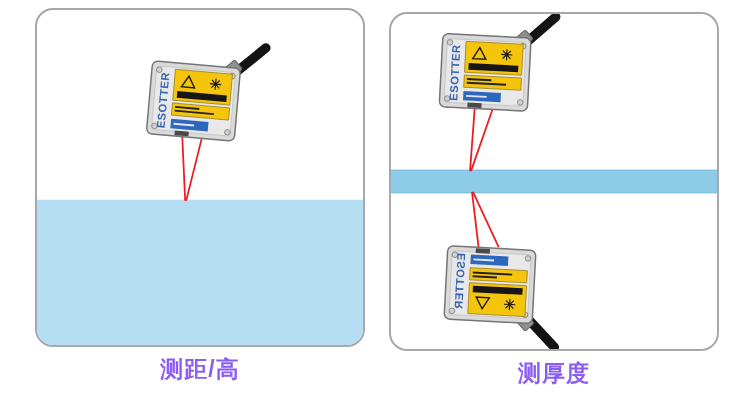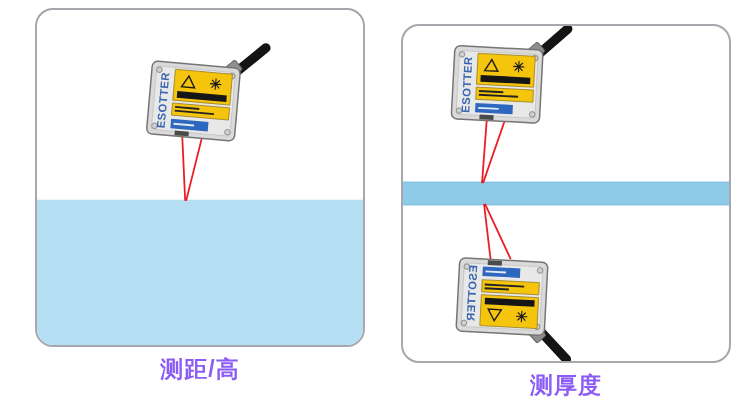--- a/index.html
+++ b/index.html
@@ -73,21 +73,21 @@
       <svg class="scene" viewBox="0 0 330 339">
         <rect x="-5" y="192" width="340" height="152" fill="#b6def2"></rect>
         <line x1="147" y1="127" x2="150" y2="193" stroke="#ec1c24" stroke-width="1.8"></line>
         <line x1="168" y1="125" x2="151" y2="193" stroke="#ec1c24" stroke-width="1.8"></line>
         <use href="#sensor" transform="translate(106 36) scale(0.95) rotate(5 55 60)"></use>
       </svg>
     </div>
     <figcaption class="caption">测距/高</figcaption>
   </figure>
 
-  <figure class="figure right" style="margin:16px;font-family:Liberation Serif, serif;">
+  <figure class="figure right" style="margin:4px;font-family:Liberation Serif, serif;">
     <div class="panel">
       <svg class="scene" viewBox="0 0 330 339">
 
         <rect x="-5" y="158" width="340" height="23" fill="#8ecbe9" stroke="#74b7dd" stroke-width="1"></rect>
 
         <line x1="85" y1="92" x2="80" y2="159" stroke="#ec1c24" stroke-width="1.8"></line>
         <line x1="105" y1="90" x2="81" y2="159" stroke="#ec1c24" stroke-width="1.8"></line>
 
         <line x1="89" y1="239" x2="82" y2="180" stroke="#ec1c24" stroke-width="1.8"></line>
         <line x1="109" y1="236" x2="83" y2="180" stroke="#ec1c24" stroke-width="1.8"></line>

